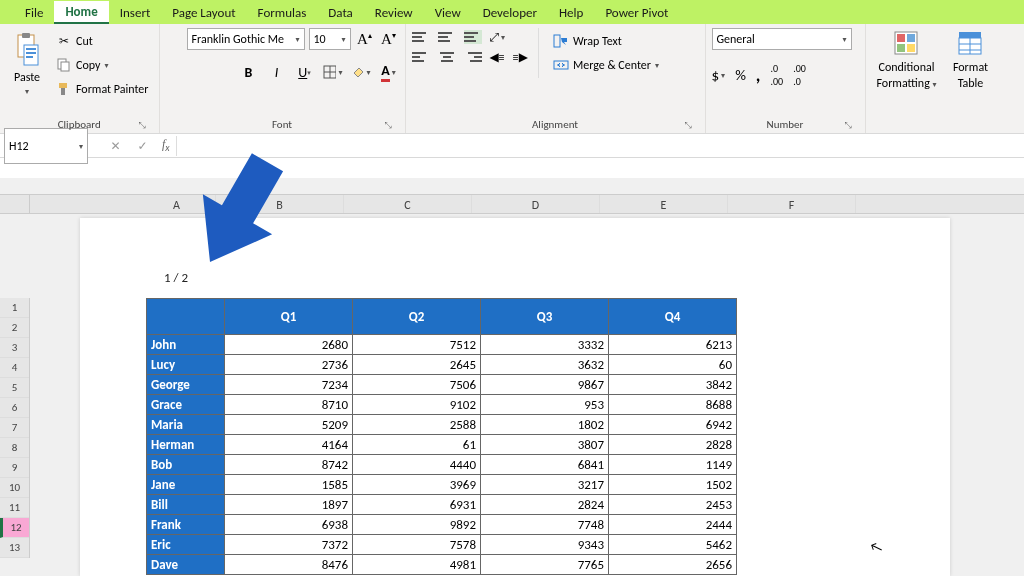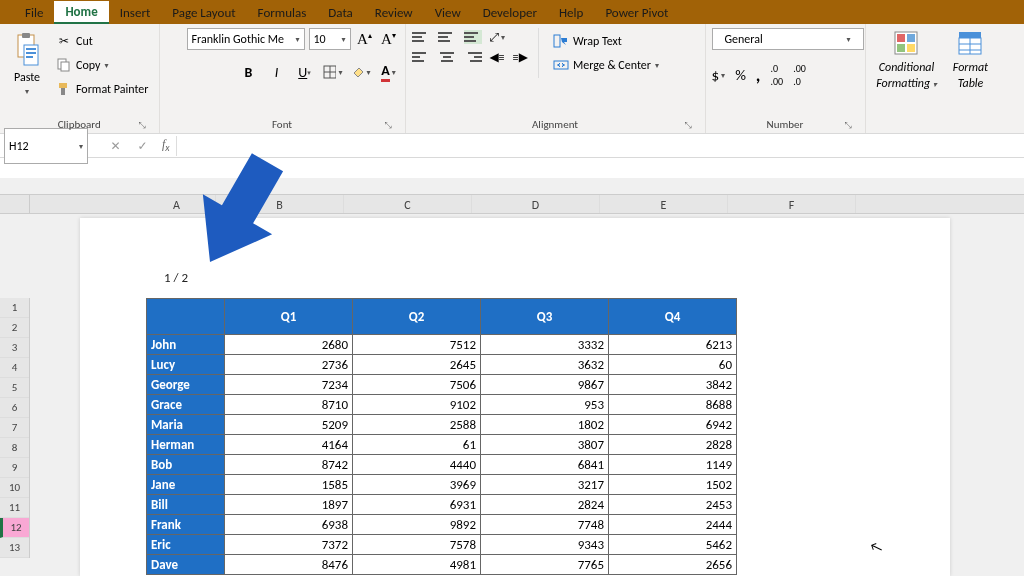--- a/index.html
+++ b/index.html
@@ -1,19 +1,19 @@
 <!DOCTYPE html>
 <html><head>
 <meta charset="utf-8">
 <style>
 * { box-sizing: border-box; margin: 0; padding: 0; font-family: "Segoe UI", Calibri, sans-serif; }
 body { background: #fff; width: 1024px; height: 576px; overflow: hidden; position: relative; }
 
 
-.menubar { display: flex; height: 24px; align-items: center; padding-left: 14px; gap: 0; background: #a16207; font-size: 13px; }
+.menubar { display: flex; height: 24px; align-items: center; padding-left: 14px; gap: 0; background: #bef264; font-size: 13px; }
 .menubar .tab { padding: 3px 11px; cursor: pointer; color: #1a1a1a; }
 .menubar .tab.active { color: #217346; font-weight: 600; border-bottom: 2px solid #217346; background: #fff; }
 
 
 .ribbon { display: flex; height: 110px; background: #f3f2f1; border-bottom: 1px solid #d9d9d9; font-size: 12px; }
 .group { display: flex; flex-direction: column; border-right: 1px solid #e1dfdd; padding: 4px 6px 0 6px; }
 .group .body { flex: 1; display: flex; align-items: flex-start; gap: 4px; }
 .group .footer { height: 18px; display: flex; align-items: center; justify-content: center; position: relative; font-size: 11px; color: #444; }
 .group .launcher { position: absolute; right: 2px; bottom: 2px; width: 12px; height: 12px; font-size: 9px; color: #666; }
 
@@ -34,25 +34,25 @@
 .font-row2 .fbtn { width: 20px; height: 20px; display: flex; align-items: center; justify-content: center; font-size: 14px; font-family: "Times New Roman", serif; }
 .dropbtn { display: flex; align-items: center; gap: 2px; }
 
 
 .align-grid { display: flex; flex-direction: column; gap: 6px; padding-top: 2px; }
 .align-row { display: flex; gap: 8px; align-items: center; }
 .align-icon { width: 18px; height: 14px; display: flex; flex-direction: column; justify-content: center; gap: 2px; }
 .align-icon span { display: block; height: 2px; background: #555; }
 
 
-.numfmt { width: 152px; height: 22px; border: 1px solid #ababab; background: #fff; font-size: 12px; padding: 0 12px; display: flex; align-items: center; justify-content: space-between; }
+.numfmt { width: 140px; height: 22px; border: 1px solid #ababab; background: #fff; font-size: 12px; padding: 0 4px; display: flex; align-items: center; justify-content: space-between; }
 .num-row2 { display: flex; gap: 10px; margin-top: 8px; align-items: center; }
 
 
-.bigbtn2 { display: flex; flex-direction: column; align-items: center; width: 70px; font-size: 12px; gap: 2px; padding-top: 2px; font-style: italic; }
+.bigbtn2 { display: flex; flex-direction: column; align-items: center; width: 70px; font-size: 12px; gap: 2px; padding-top: 2px; }
 .bigbtn2 .icon { width: 28px; height: 28px; }
 
 
 .fbar { display: flex; align-items: center; height: 24px; border-bottom: 1px solid #d9d9d9; background: #fff; font-size: 12px; }
 .namebox { width: 84px; height: 36px; border: 1px solid #ababab; margin-left: 4px; padding: 0 4px; display: flex; align-items: center; justify-content: space-between; background: #fff; }
 .fx-sep { width: 54px; display: flex; align-items: center; justify-content: space-around; color: #999; margin-left: 14px; }
 .fx { font-style: italic; font-family: "Times New Roman", serif; color: #666; margin-left: 6px; }
 
 
 .sheet { position: absolute; top: 178px; left: 0; right: 0; bottom: 0; background: #f0f0f0; }

